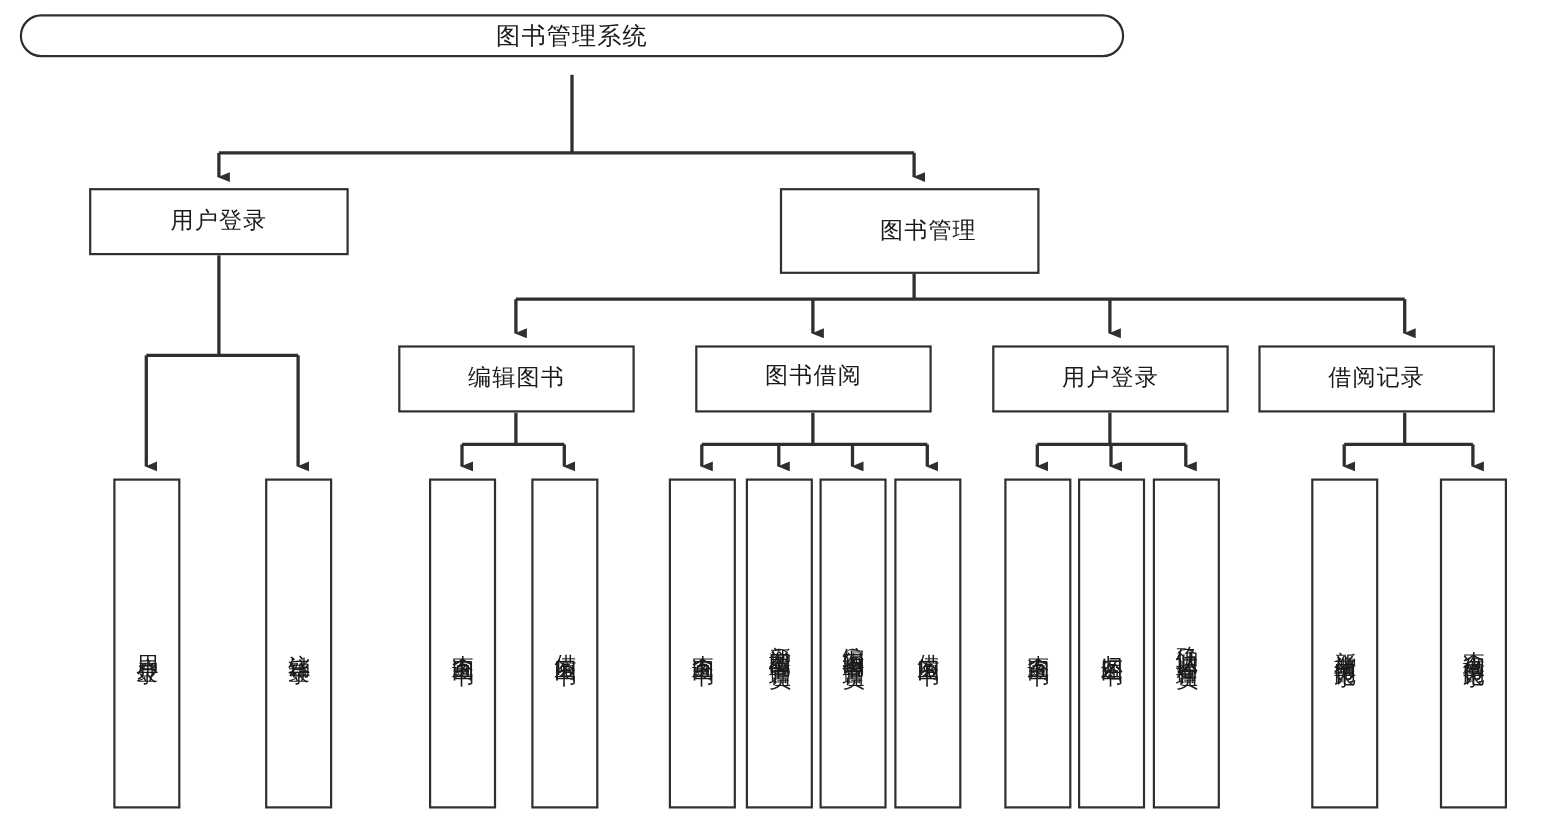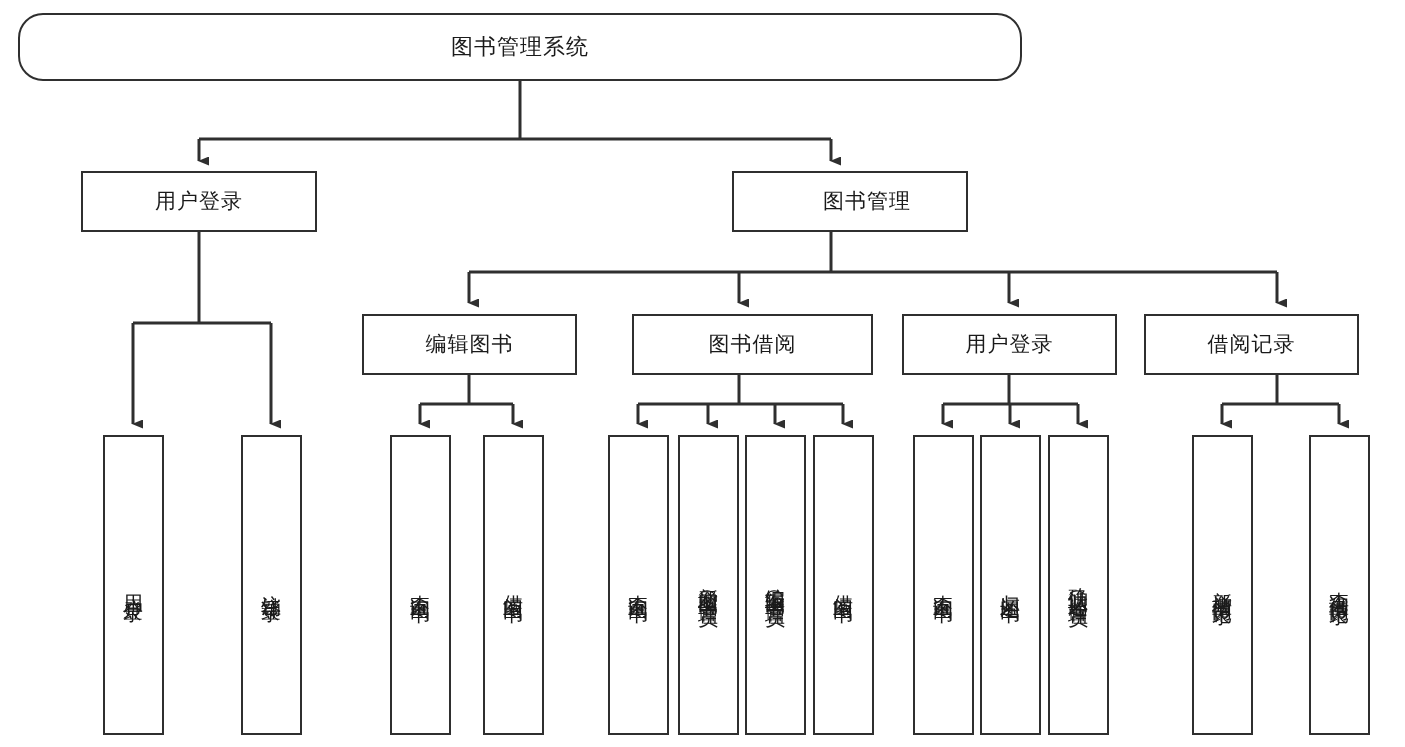--- a/index.html
+++ b/index.html
@@ -114,35 +114,35 @@
       <path d="M1010,404 L1010,424" marker-end="url(#arrowhead)"></path>
       <path d="M1078,404 L1078,424" marker-end="url(#arrowhead)"></path>
 
       <path d="M1277,375 L1277,404"></path>
       <path d="M1222,404 L1339,404"></path>
       <path d="M1222,404 L1222,424" marker-end="url(#arrowhead)"></path>
       <path d="M1339,404 L1339,424" marker-end="url(#arrowhead)"></path>
     </g>
   </svg>
 
-  <div class="node root" style="left:18px; top:13px; width:1004px; height:68px;border-radius:25px;">
+  <div class="node root" style="left:18px; top:13px; width:1004px; height:39px;border-radius:25px;">
     <span class="node-label">图书管理系统</span>
   </div>
 
   <div class="node" style="left:81px; top:171px; width:236px; height:61px;">
     <span class="node-label">用户登录</span>
   </div>
-  <div class="node" style="left:732px; top:171px; width:236px; height:61px;padding-left:34px;">
+  <div class="node" style="left:709px; top:171px; width:236px; height:78px;padding-left:34px;">
     <span class="node-label">图书管理</span>
   </div>
 
   <div class="node" style="left:362px; top:314px; width:215px; height:61px;">
     <span class="node-label">编辑图书</span>
   </div>
-  <div class="node" style="left:632px; top:314px; width:241px; height:61px;">
+  <div class="node" style="left:632px; top:314px; width:215px; height:61px;font-family:Liberation Mono, monospace;">
     <span class="node-label">图书借阅</span>
   </div>
   <div class="node" style="left:902px; top:314px; width:215px; height:61px;">
     <span class="node-label">用户登录</span>
   </div>
   <div class="node" style="left:1144px; top:314px; width:215px; height:61px;">
     <span class="node-label">借阅记录</span>
   </div>
 
   <div class="node vertical" style="left:103px; top:435px; width:61px; height:300px;">

